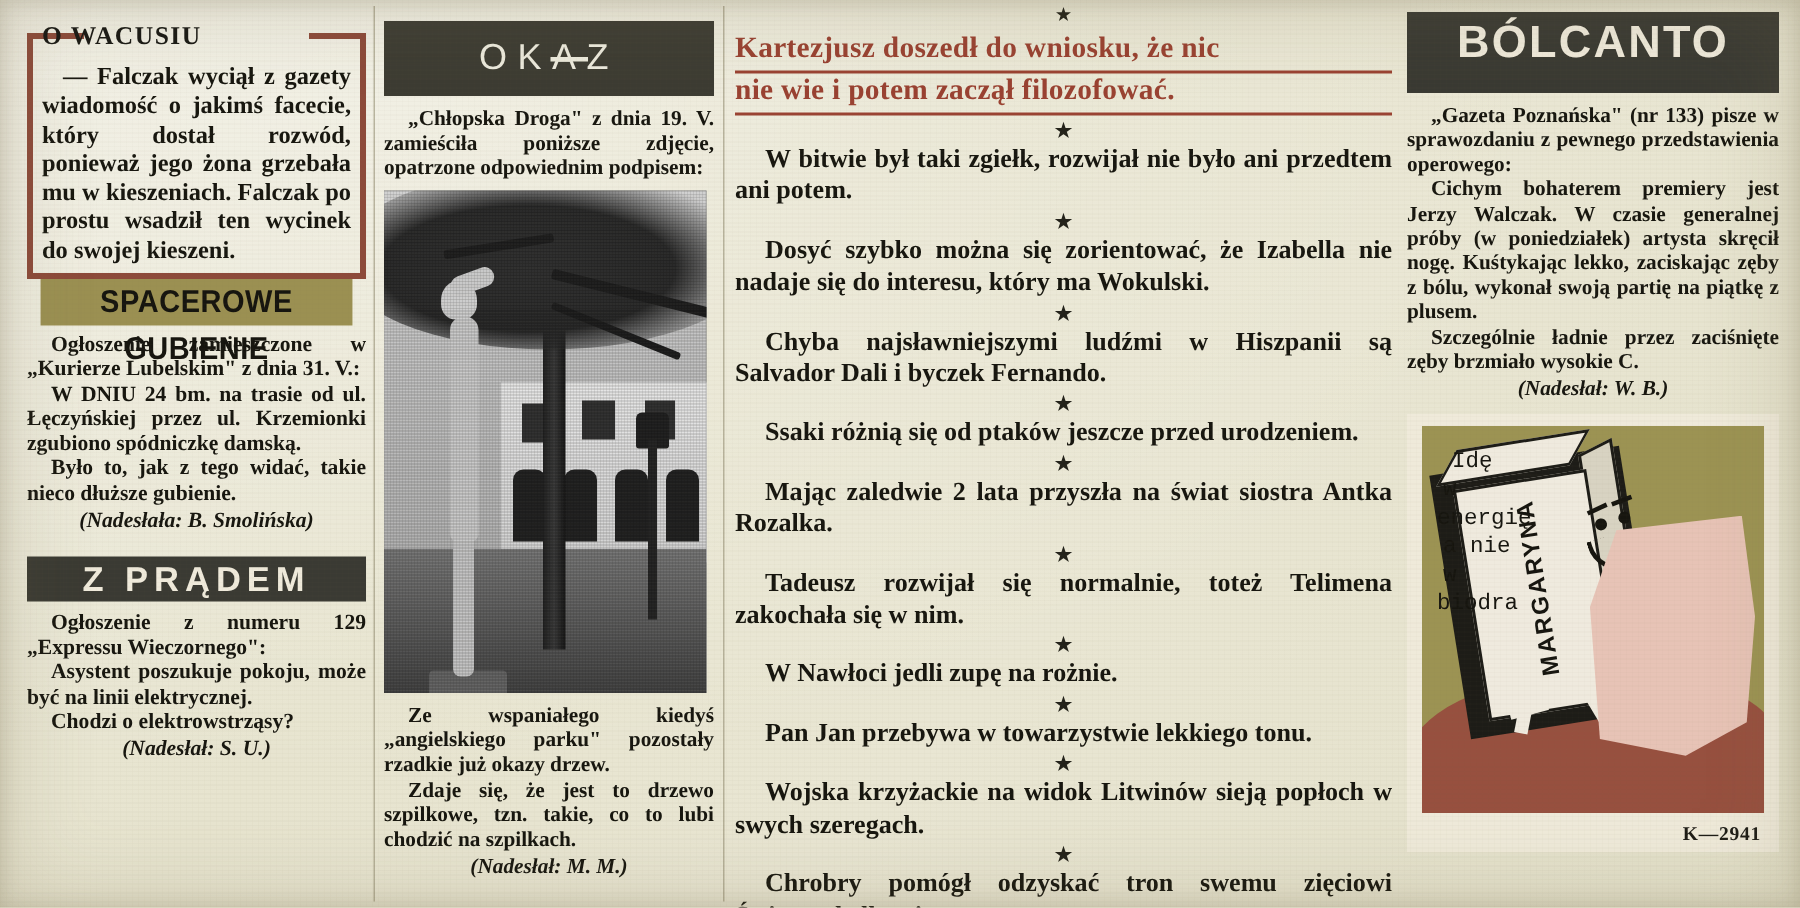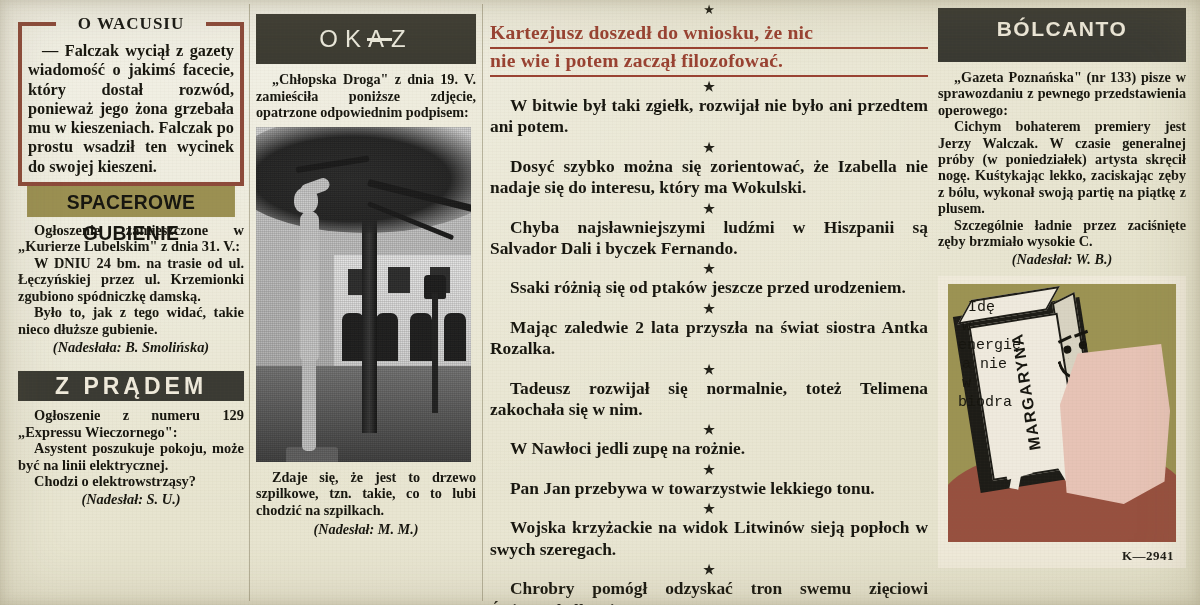--- a/index.html
+++ b/index.html
@@ -50,34 +50,34 @@
   #hdr-okaz{
     height:50px;line-height:50px;font-size:24px;letter-spacing:7px;
     background:#3d3c33;color:#eceadd;font-weight:normal;
   }
   .crossA{position:relative;display:inline-block;}
   .crossA::after{
     content:"";position:absolute;left:-1px;right:-1px;top:47%;height:3px;background:#eceadd;
   }
 
   #hdr-bolcanto{
-    height:54px;line-height:42px;font-size:21px;letter-spacing:1.5px;
+    height:54px;line-height:42px;font-size:30px;letter-spacing:1.5px;
   }
   #hdr-spacerowe{
     height:31px;line-height:31px;font-size:21px;letter-spacing:.4px;
     font-stretch:condensed;transform:scaleX(.92);transform-origin:center;
   }
   #hdr-zpradem{
     height:30px;line-height:30px;font-size:23px;letter-spacing:4px;
   }
 
   
   #wacusiu-box{position:relative;margin-top:8px;padding:6px 10px 10px 10px;}
   #wacusiu-title{
-    text-align:center;font-family:"Liberation Serif", serif;font-weight:bold;
+    text-align:left;font-family:"Liberation Serif", serif;font-weight:bold;
     font-size:17px;letter-spacing:1px;color:#1d1c16;margin:0 0 7px 0;position:relative;z-index:2;
     background:transparent;
   }
   .frm{position:absolute;background:#8d4a3a;}
   #f-left  {left:0;top:14px;bottom:0;width:4px;}
   #f-right {right:0;top:14px;bottom:0;width:4px;}
   #f-bot   {left:0;right:0;bottom:0;height:4px;}
   #f-tl    {left:0;top:14px;width:38px;height:4px;}
   #f-tr    {right:0;top:14px;width:38px;height:4px;}
 
@@ -279,20 +279,21 @@
         <div id="st-base"></div>
         <div id="st-legs"></div>
         <div id="st-body"></div>
         <div id="st-head"></div>
         <div id="st-arm"></div>
       </div>
       <div id="halft"></div>
     </div>
 
     <div class="txt c2txt" style="margin-top:7px;">
+      <p>Ze wspaniałego kiedyś „angielskiego parku" pozostały rzadkie już okazy drzew.</p>
       <p>Zdaje się, że jest to drzewo szpilkowe, tzn. takie, co to lubi chodzić na szpilkach.</p>
       <span class="sig">(Nadesłał: M. M.)</span>
     </div>
   </div>
 
   <div class="col" id="col3">
     <div class="star">★</div>
     <div id="c3-headline">
       <div class="hl l1">Kartezjusz doszedł do wniosku, że nic</div>
       <div class="hl l2">nie wie i potem zaczął filozofować.</div>

